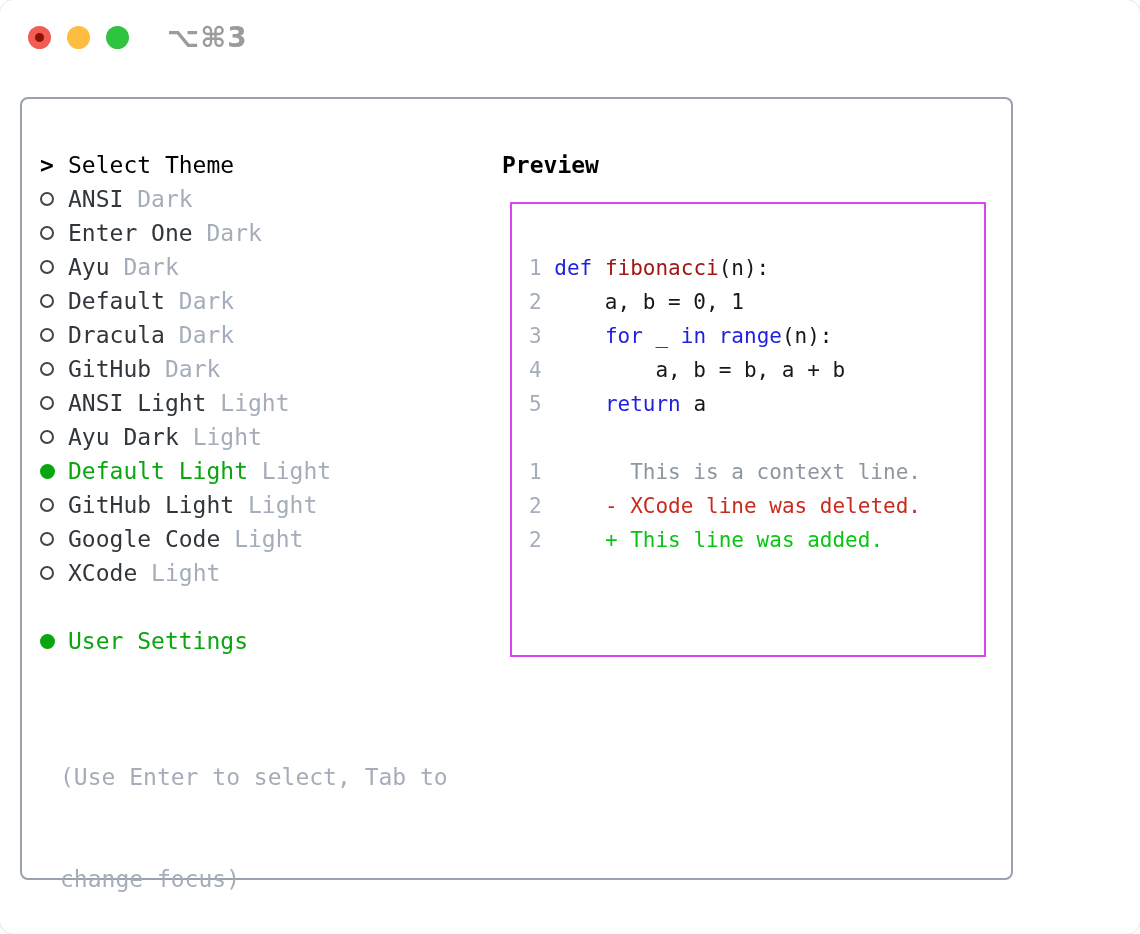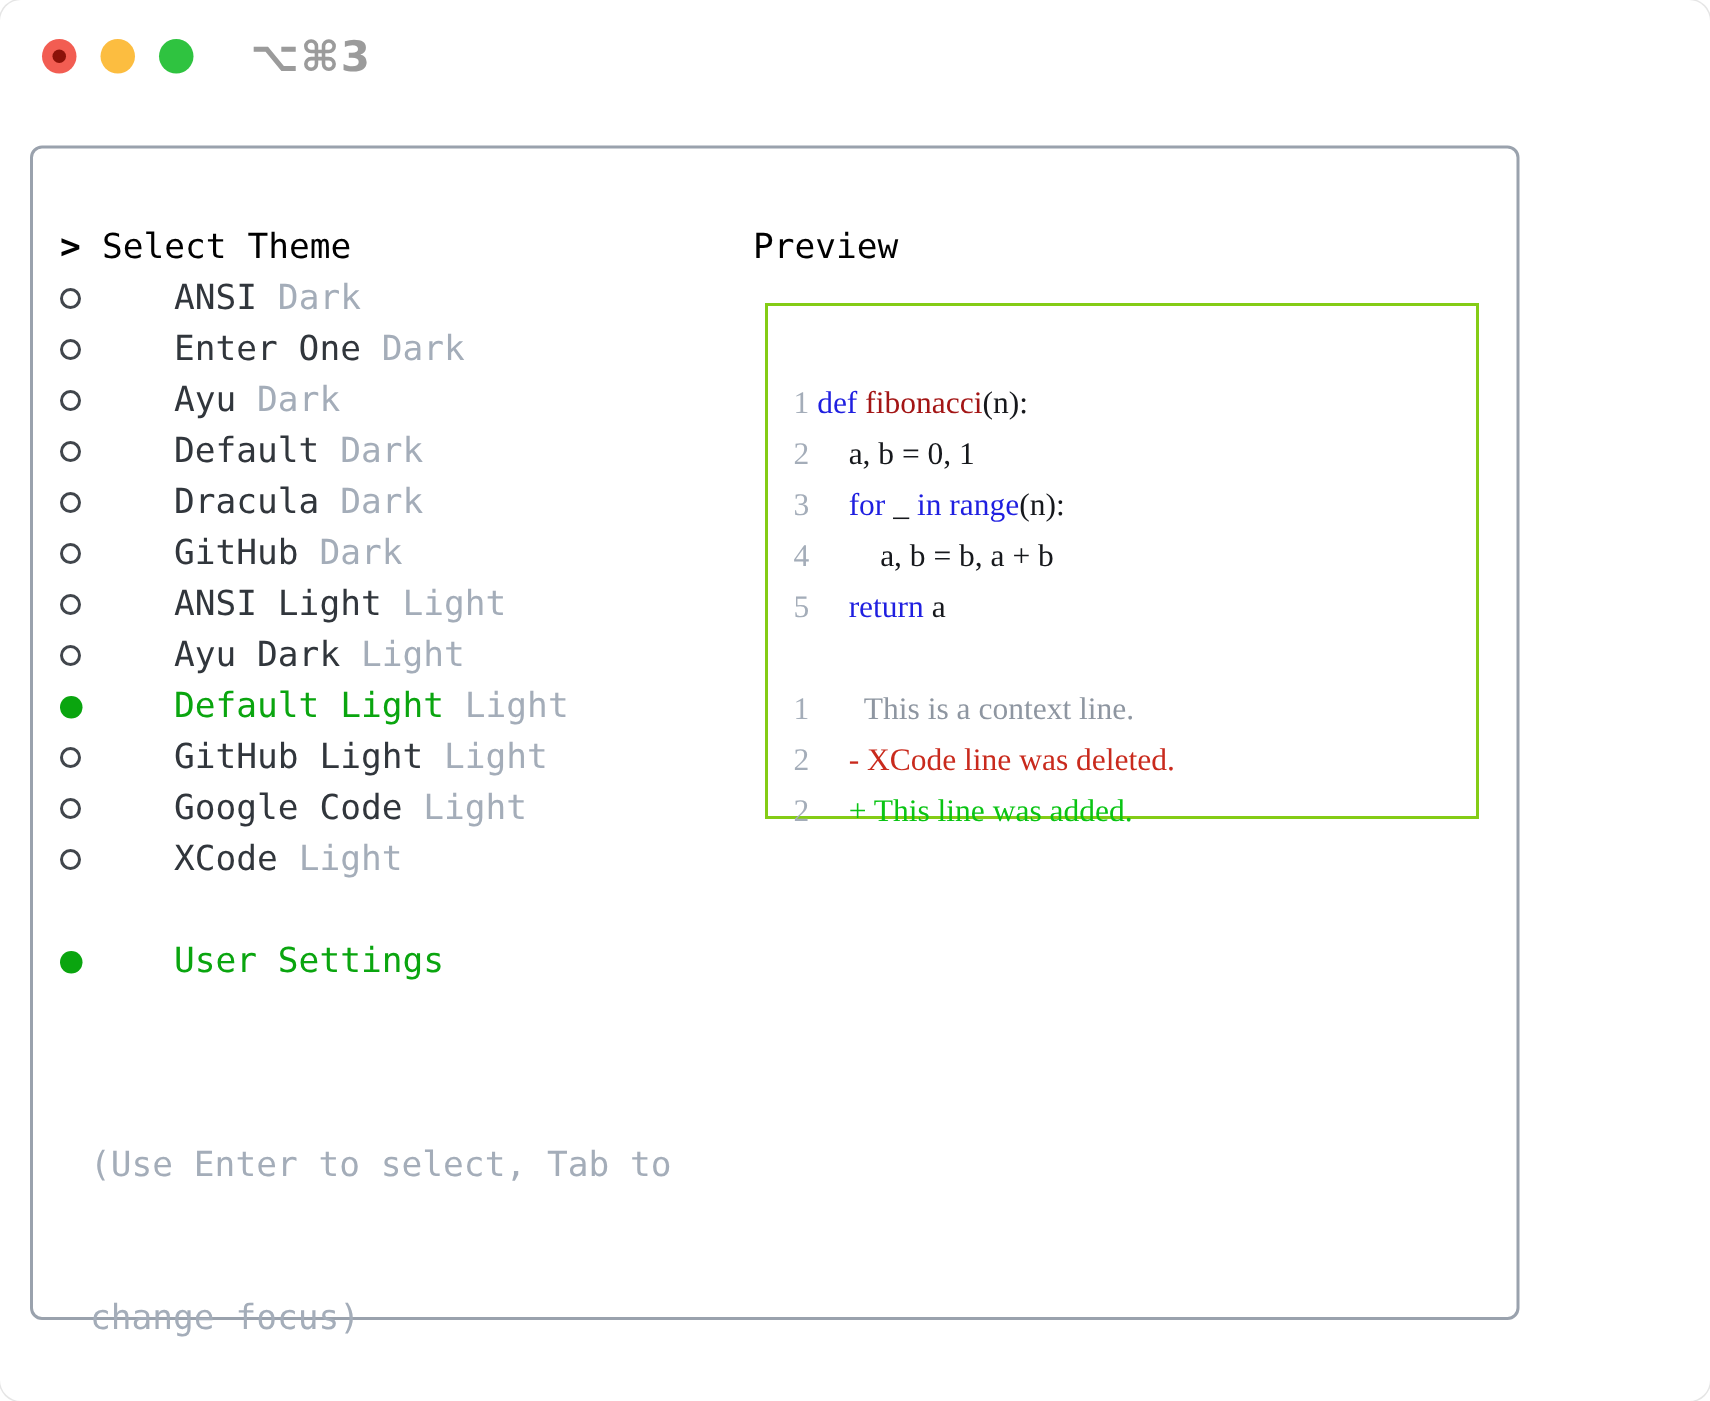--- a/index.html
+++ b/index.html
@@ -26,31 +26,31 @@
   .left-pane { position:absolute; left:0; top:49px; width:478px; font-size:23px; }
   .row { height:34px; line-height:34px; padding-left:18px; white-space:pre;
          display:flex; align-items:center; }
   .marker { display:inline-flex; width:28px; flex:0 0 28px; align-items:center; }
   .arrow { font-weight:bold; color:#000; }
   .radio { width:14px; height:14px; border-radius:50%; border:2px solid #41464c;
            display:inline-block; }
   .radio.on { border:none; background:#0aa50f; width:15px; height:15px; }
   .header-text { font-weight:normal; color:#000; }
   .sub-text { color:#17191d; }
-  .item-name { color:#31363c;margin-left:48px; }
+  .item-name { color:#31363c; }
   .item-name.sel { color:#0aa50f; }
   .item-suffix { color:#a4adb9;text-align:center; }
   .spacer { height:34px; }
   .help { padding-left:38px; line-height:34px; color:#a4adb9; white-space:pre; }
 
   
   .preview-title { position:absolute; left:480px; top:49px; height:34px; line-height:34px;
-                   font-weight:normal; font-size:23px; color:#000; }
-  .preview-box { position:absolute; left:488px; top:103px; width:476px; height:344px;
-                 border:2px solid #84cc16; background:#fff;font-family:Liberation Serif, serif; }
+                   font-weight:bold; font-size:23px; color:#000; }
+  .preview-box { position:absolute; left:488px; top:103px; width:476px; height:455px;
+                 border:2px solid #d946ef; background:#fff; }
   .code-lines { padding:47px 0 0 17px; font-size:21px; }
   .code-line { height:34px; line-height:34px; white-space:pre; }
   .seg-num     { color:#a4adb9; }
   .seg-kw      { color:#1f1fe0; }
   .seg-func    { color:#a31515; }
   .seg-plain   { color:#16181c; }
   .seg-context { color:#8e96a1; }
   .seg-deleted { color:#c92a1d; }
   .seg-added   { color:#0ac414; }
 </style>

